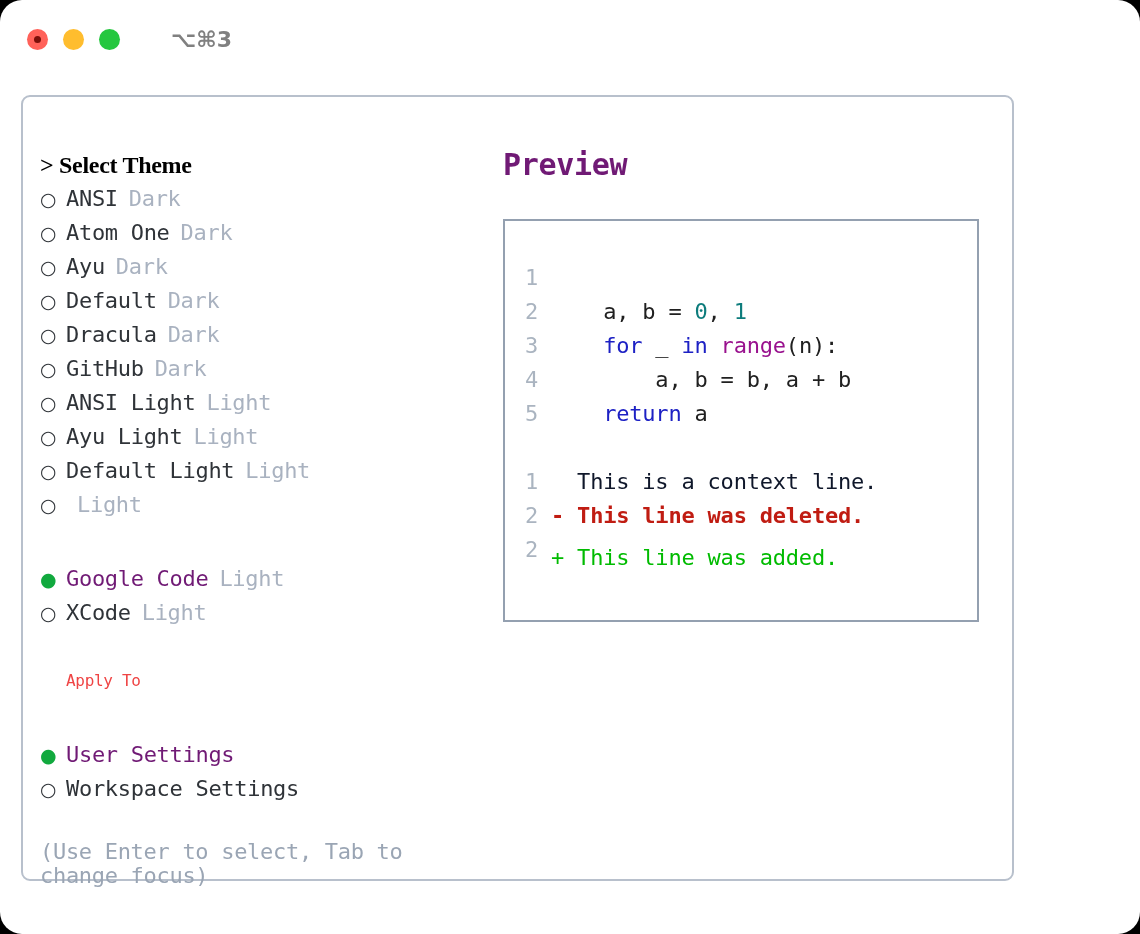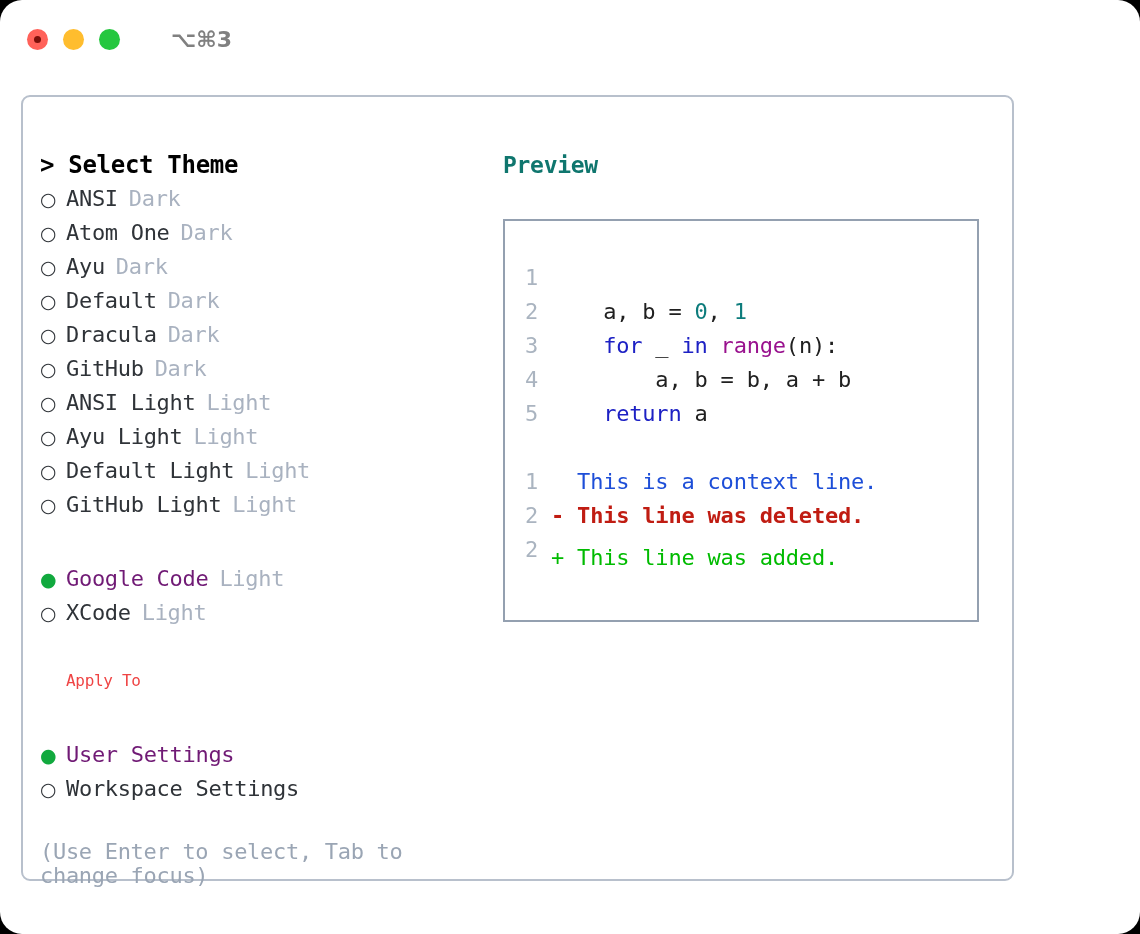--- a/index.html
+++ b/index.html
@@ -98,20 +98,21 @@
   }
 
   
   .list-heading {
     font-size: 24px;
     font-weight: bold;
     color: #000000;
     line-height: 34px;
     white-space: pre;
     letter-spacing: -0.3px;
+    font-family: Liberation Serif, serif;
   }
 
   .opt-row {
     display: flex;
     align-items: baseline;
     line-height: 34px;
     font-size: 22px;
     white-space: pre;
     letter-spacing: -0.3px;
   }
@@ -145,23 +146,23 @@
     color: #9aa5b4;
     font-size: 22px;
     line-height: 24px;
     width: 410px;
     margin-top: 34px;
     letter-spacing: -0.3px;
   }
 
   
   .preview-heading {
-    font-size: 23px;
+    font-size: 30px;
     font-weight: bold;
-    color: #0f766e;
+    color: #701a75;
     line-height: 34px;
     letter-spacing: -0.3px;
     padding-left: 0px;
   }
 
   .code-box {
     margin-top: 37px;
     width: 476px;
     height: 403px;
     border: 2px solid #94a0b0;
@@ -187,21 +188,21 @@
   }
   .ltext { color: #202020; }
 
   .tok-kw   { color: #1d21c4; }
   .tok-fn   { color: #99118e; }
   .tok-num  { color: #0d7c7c; }
   .tok-plain{ color: #202020; }
   .tok-punc { color: #202020; }
 
   .diff-gap { height: 34px; }
-  .diff-ctx { color: #1d4ed8; }
+  .diff-ctx { color: #0f172a; }
   .diff-del { color: #c01c12; font-weight: bold; }
   .diff-add { color: #00bb00; margin-top: 8px; }
 </style>
 </head>
 <body>
 
 <div class="window">
 
   <div class="titlebar">
     <div class="lights">
@@ -220,21 +221,21 @@
         <div id="theme-list">
             <div class="opt-row"><span class="bullet">○</span><span class="opt-name">ANSI</span><span class="opt-kind">Dark</span></div>
             <div class="opt-row"><span class="bullet">○</span><span class="opt-name">Atom One</span><span class="opt-kind">Dark</span></div>
             <div class="opt-row"><span class="bullet">○</span><span class="opt-name">Ayu</span><span class="opt-kind">Dark</span></div>
             <div class="opt-row"><span class="bullet">○</span><span class="opt-name">Default</span><span class="opt-kind">Dark</span></div>
             <div class="opt-row"><span class="bullet">○</span><span class="opt-name">Dracula</span><span class="opt-kind">Dark</span></div>
             <div class="opt-row"><span class="bullet">○</span><span class="opt-name">GitHub</span><span class="opt-kind">Dark</span></div>
             <div class="opt-row"><span class="bullet">○</span><span class="opt-name">ANSI Light</span><span class="opt-kind">Light</span></div>
             <div class="opt-row"><span class="bullet">○</span><span class="opt-name">Ayu Light</span><span class="opt-kind">Light</span></div>
             <div class="opt-row"><span class="bullet">○</span><span class="opt-name">Default Light</span><span class="opt-kind">Light</span></div>
-            <div class="opt-row"><span class="bullet">○</span><span class="opt-name">GitHub Light</span><span class="opt-kind">Light</span></div>
+            <div class="opt-row"><span class="bullet">○</span><span class="opt-kind">Light</span></div>
             <div class="opt-row selected"><span class="bullet sel">●</span><span class="opt-name">Google Code</span><span class="opt-kind">Light</span></div>
             <div class="opt-row"><span class="bullet">○</span><span class="opt-name">XCode</span><span class="opt-kind">Light</span></div>
           </div>
 
         <div class="section-gap"></div>
 
         <div class="apply-heading">Apply To</div>
         <div id="apply-list">
             <div class="opt-row selected"><span class="bullet sel">●</span><span class="opt-name">User Settings</span></div>
             <div class="opt-row"><span class="bullet">○</span><span class="opt-name">Workspace Settings</span></div>

